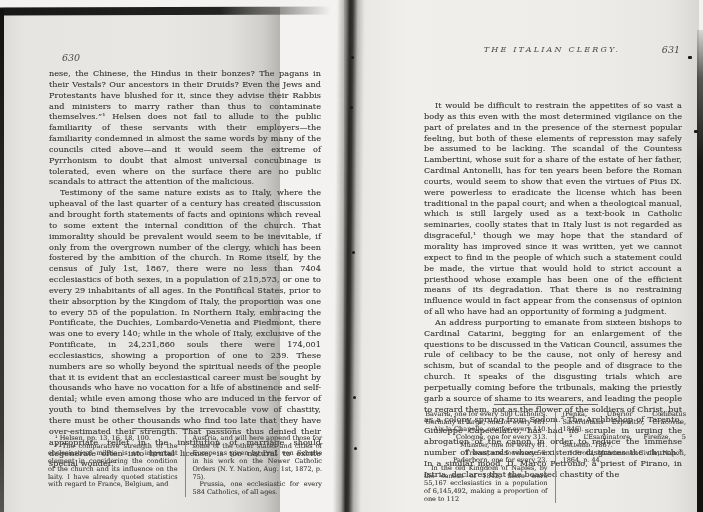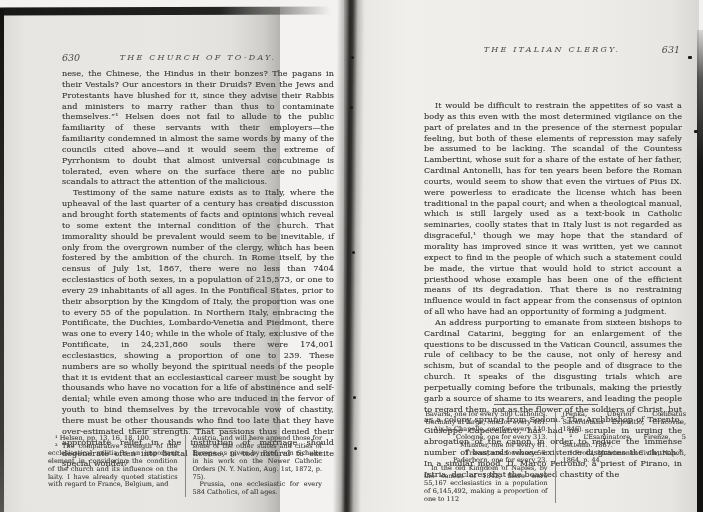--- a/index.html
+++ b/index.html
@@ -25,21 +25,21 @@
   .page-right .pg-header { top:45px; left:78px; width:260px; }
   .running-head {
     display:block; text-align:center;
     font-size:8px; letter-spacing:2.2px; color:#4c4a46;
     white-space:nowrap;
   }
   .folio { position:absolute; top:-1px; font-size:9.5px; color:#4c4a46; }
   .folio-left { left:0; }
   .folio-right { right:2px; }
   .body-text { position:absolute; }
-  .page-left  .body-text { top:61px; left:58px; width:272px; }
+  .page-left  .body-text { top:61px; left:45px; width:272px; }
   .page-right .body-text { top:60px; left:80px; width:258px;margin-top:40px; }
   .para {
     margin:0; font-size:8.1px; line-height:10.85px;
     text-align:justify; letter-spacing:0.05px;
     text-indent:11px;
     text-shadow:0 0 0.5px rgba(70,68,64,0.55);
   }
   .para.noindent { text-indent:0; }
   .fn-rule {
     position:absolute; width:104px; border-top:1px solid #6e6c68; height:0;
@@ -90,21 +90,20 @@
   }
 </style>
 </head>
 <body>
 
 <div class="scan">
 
   <div class="page page-left">
     <div class="pg-header">
       <span class="folio folio-left">630</span>
-      <span class="running-head">THE CHURCH OF TO-DAY.</span>
     </div>
     <div class="body-text">
       <p class="para noindent">nese, the Chinese, the Hindus in their bonzes?  The pagans in their Vestals?  Our ancestors in their Druids?  Even the Jews and Protestants have blushed for it, since they advise their Rabbis and ministers to marry rather than thus to contaminate themselves.”¹  Helsen does not fail to allude to the public familiarity of these servants with their employers—the familiarity condemned in almost the same words by many of the councils cited above—and it would seem the extreme of Pyrrhonism to doubt that almost universal concubinage is tolerated, even where on the surface there are no public scandals to attract the attention of the malicious.</p>
       <p class="para">Testimony of the same nature exists as to Italy, where the upheaval of the last quarter of a century has created discussion and brought forth statements of facts and opinions which reveal to some extent the internal condition of the church.  That immorality should be prevalent would seem to be inevitable, if only from the overgrown number of the clergy, which has been fostered by the ambition of the church.  In Rome itself, by the census of July 1st, 1867, there were no less than 7404 ecclesiastics of both sexes, in a population of 215,573, or one to every 29 inhabitants of all ages.  In the Pontifical States, prior to their absorption by the Kingdom of Italy, the proportion was one to every 55 of the population.  In Northern Italy, embracing the Pontificate, the Duchies, Lombardo-Venetia and Piedmont, there was one to every 140; while in the whole of Italy, exclusive of the Pontificate, in 24,231,860 souls there were 174,001 ecclesiastics, showing a proportion of one to 239.  These numbers are so wholly beyond the spiritual needs of the people that it is evident that an ecclesiastical career must be sought by thousands who have no vocation for a life of abstinence and self-denial; while even among those who are induced in the fervor of youth to bind themselves by the irrevocable vow of chastity, there must be other thousands who find too late that they have over-estimated their strength.  That passions thus denied their appropriate relief in the institution of marriage should degenerate often into brutal license, is too natural to excite special wonder.²</p>
     </div>
     <div class="fn-rule"></div>
     <div class="footnotes">
       <div class="fn-col">
         <p class="fn fn-indent">¹ Helsen, pp. 13, 16, 18, 100.</p>
         <p class="fn fn-indent">² The comparative strength of the ecclesiastical militia is an important element in considering the condition of the church and its influence on the laity.  I have already quoted statistics with regard to France, Belgium, and</p>

